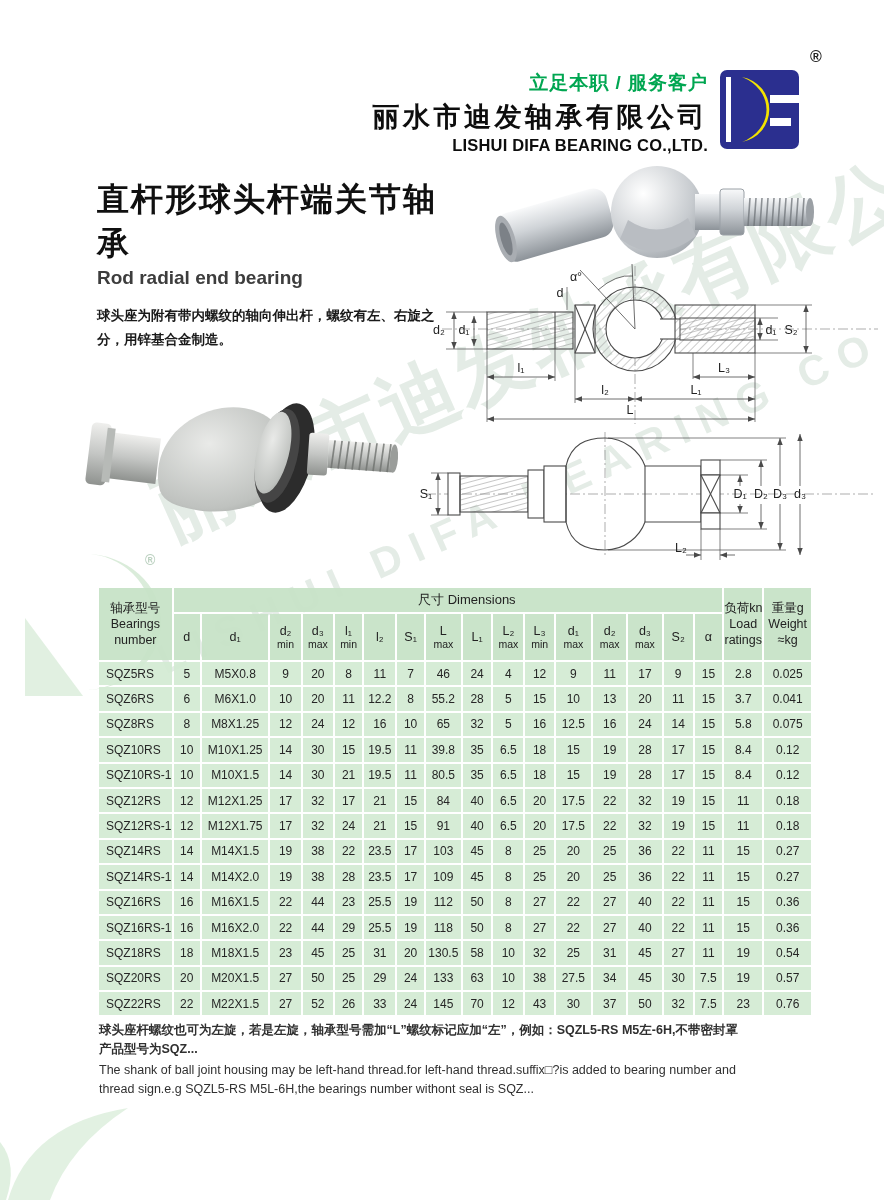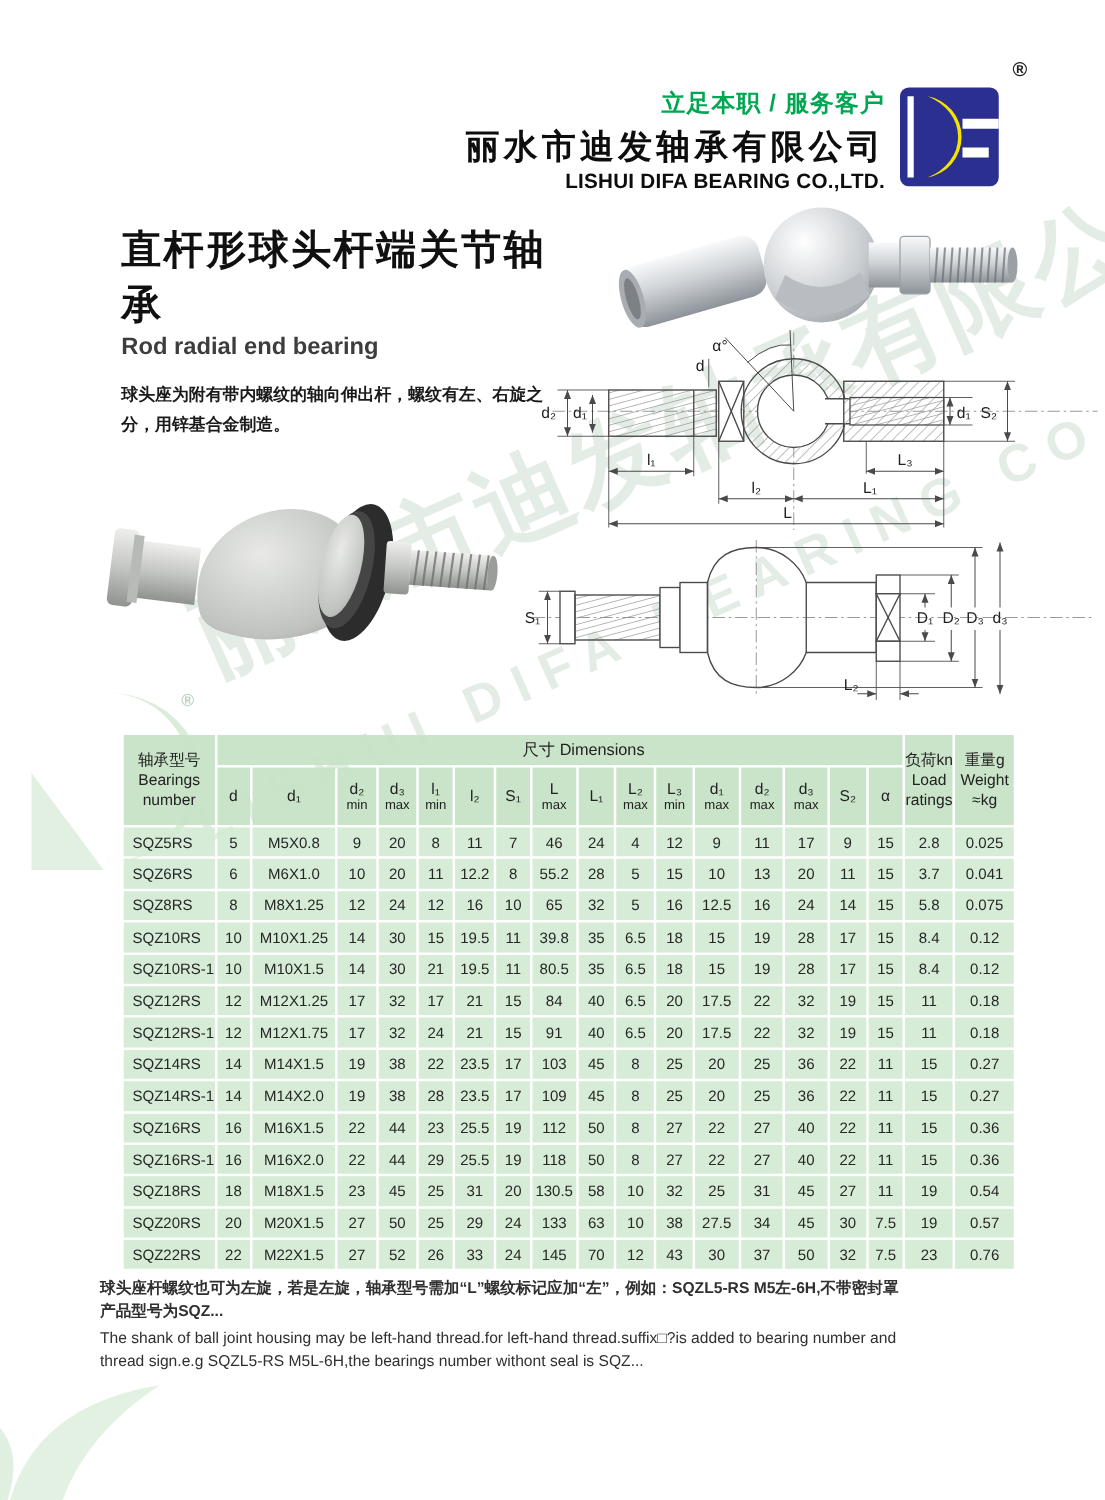--- a/index.html
+++ b/index.html
@@ -48,21 +48,21 @@
   table{border-collapse:separate;border-spacing:2px;width:716px;table-layout:fixed;}
   th{background:rgba(199,227,199,.95);font-weight:normal;text-align:center;vertical-align:middle;padding:0;color:#222;}
   td{background:rgba(210,234,210,.92);text-align:center;font-size:12px;height:23.4px;padding:0;color:#262626;}
   td.model{text-align:left;padding-left:7px;}
   .dims-th{height:24px;font-size:13px;padding-left:38px;}
   .cm{font-size:12.5px;line-height:1.15;}
   .cs{font-size:10.5px;line-height:1;margin-top:1px;}
   .span3{font-size:12.5px;line-height:1.3;}
 
   
-  .notes{left:80px;top:1021px;width:726px;z-index:2;font-size:12.5px;line-height:1.55;color:#303030;}
+  .notes{left:99px;top:1021px;width:726px;z-index:2;font-size:12.5px;line-height:1.55;color:#303030;}
   .notes .n-cn{white-space:pre-line;font-weight:600;}
   .notes .n-en{white-space:pre-line;margin-top:1px;}
 </style>
 </head>
 <body>
 
 <div id="page">
 
   <div class="abs wm-cn">丽水市迪发轴承有限公司</div>
   <div class="abs wm-en">LISHUI DIFA BEARING CO.,LTD.</div>

